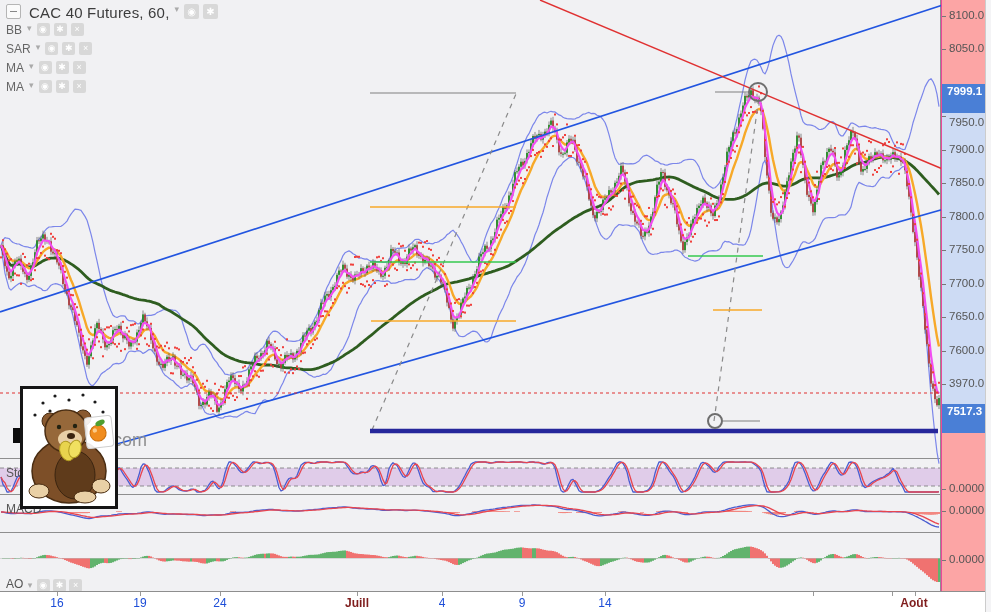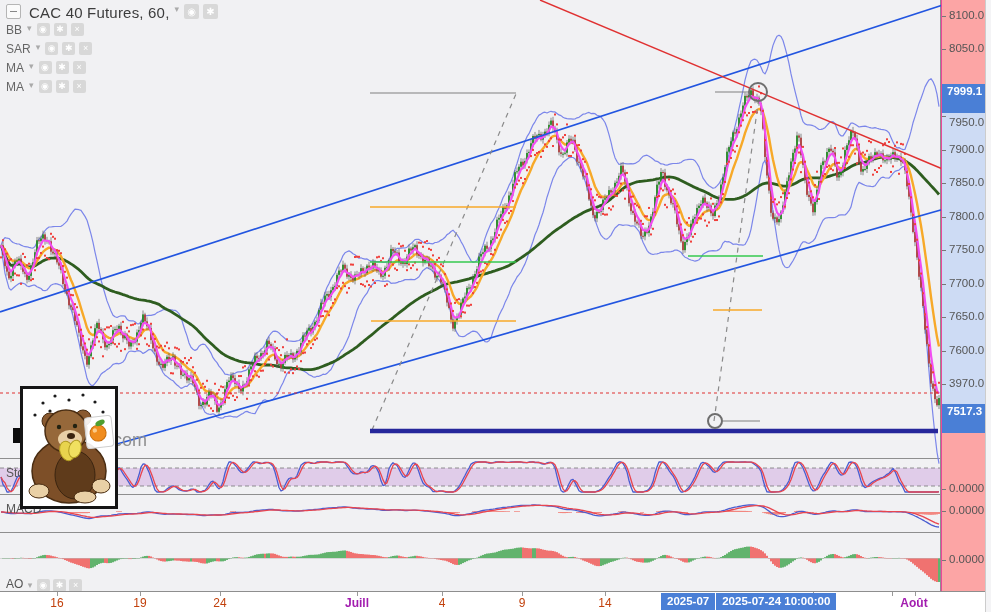--- a/index.html
+++ b/index.html
@@ -22,22 +22,22 @@
   #price-axis{position:absolute;left:941px;top:0;width:44px;height:591px;background:#fca5a5;
               border-left:1px solid #ec4899;z-index:2;}
   #pa-highlight{position:absolute;left:0;width:44px;background:#cddbf4;}
   .pa-label{position:absolute;left:7px;font-size:11.5px;color:#555;white-space:nowrap;}
   .pa-tick{position:absolute;left:0;width:4px;border-top:1px solid #777;}
   .pa-tag{position:absolute;left:0;width:44px;height:29px;background:#4a7fd6;color:#fff;
           font-size:11.5px;font-weight:bold;line-height:15px;padding-left:5px;box-sizing:border-box;z-index:3;}
   #right-strip{position:absolute;left:985px;top:0;width:6px;height:612px;background:#f4f4f6;border-left:1px solid #ccc;z-index:4;}
   #time-axis{position:absolute;left:0;top:591px;width:991px;height:21px;background:#fff;
              border-top:1px solid #8e8e8e;z-index:2;}
-  .ta-label{position:absolute;top:4px;font-size:12px;color:#c2410c;transform:translateX(-50%);}
-  .ta-label.bold{color:#a21caf;font-weight:bold;}
+  .ta-label{position:absolute;top:4px;font-size:12px;color:#1d4ed8;transform:translateX(-50%);}
+  .ta-label.bold{color:#7f1d1d;font-weight:bold;}
   .ta-tick{position:absolute;top:0;width:1px;height:4px;background:#999;}
   #ta-highlight{position:absolute;top:1px;height:17px;display:flex;z-index:3;}
   #ta-highlight span{background:#4a7fd6;color:#fff;font-size:11.5px;font-weight:bold;
                      line-height:17px;padding:0 6px;white-space:nowrap;}
   #ta-highlight span:first-child{margin-right:1px;}
   
   #black-block{position:absolute;left:13px;top:428px;width:13px;height:15px;background:#0b0b0b;z-index:4;}
   #wm-com{position:absolute;left:108px;top:430px;font-size:18px;color:#8f8f8f;z-index:4;}
   #bear-box{position:absolute;left:20px;top:386px;width:98px;height:123px;background:#fff;
             border:3px solid #151515;box-sizing:border-box;z-index:5;}
@@ -2194,24 +2194,20 @@
       <div class="pa-tick" style="top: 511px;"></div>
       <div class="pa-label" style="top: 504px;">0.0000</div>
       <div class="pa-tick" style="top: 560px;"></div>
       <div class="pa-label" style="top: 553px;">0.0000</div>
       <div class="pa-tag" style="top: 84px;">7999.1</div>
       <div class="pa-tag" style="top: 404px;">7517.3</div>
     </div>
   <div id="right-strip"></div>
 
   <div id="time-axis">
-    <div id="ta-highlight" style="left: 661px;">
-      <span>2025-07</span>
-      <span>2025-07-24 10:00:00</span>
-    </div>
   <div class="ta-tick" style="left: 57px;"></div>
       <div class="ta-tick" style="left: 140px;"></div>
       <div class="ta-tick" style="left: 220px;"></div>
       <div class="ta-tick" style="left: 357px;"></div>
       <div class="ta-tick" style="left: 442px;"></div>
       <div class="ta-tick" style="left: 522px;"></div>
       <div class="ta-tick" style="left: 605px;"></div>
       <div class="ta-tick" style="left: 813px;"></div>
       <div class="ta-tick" style="left: 892px;"></div>
       <div class="ta-tick" style="left: 915px;"></div>

